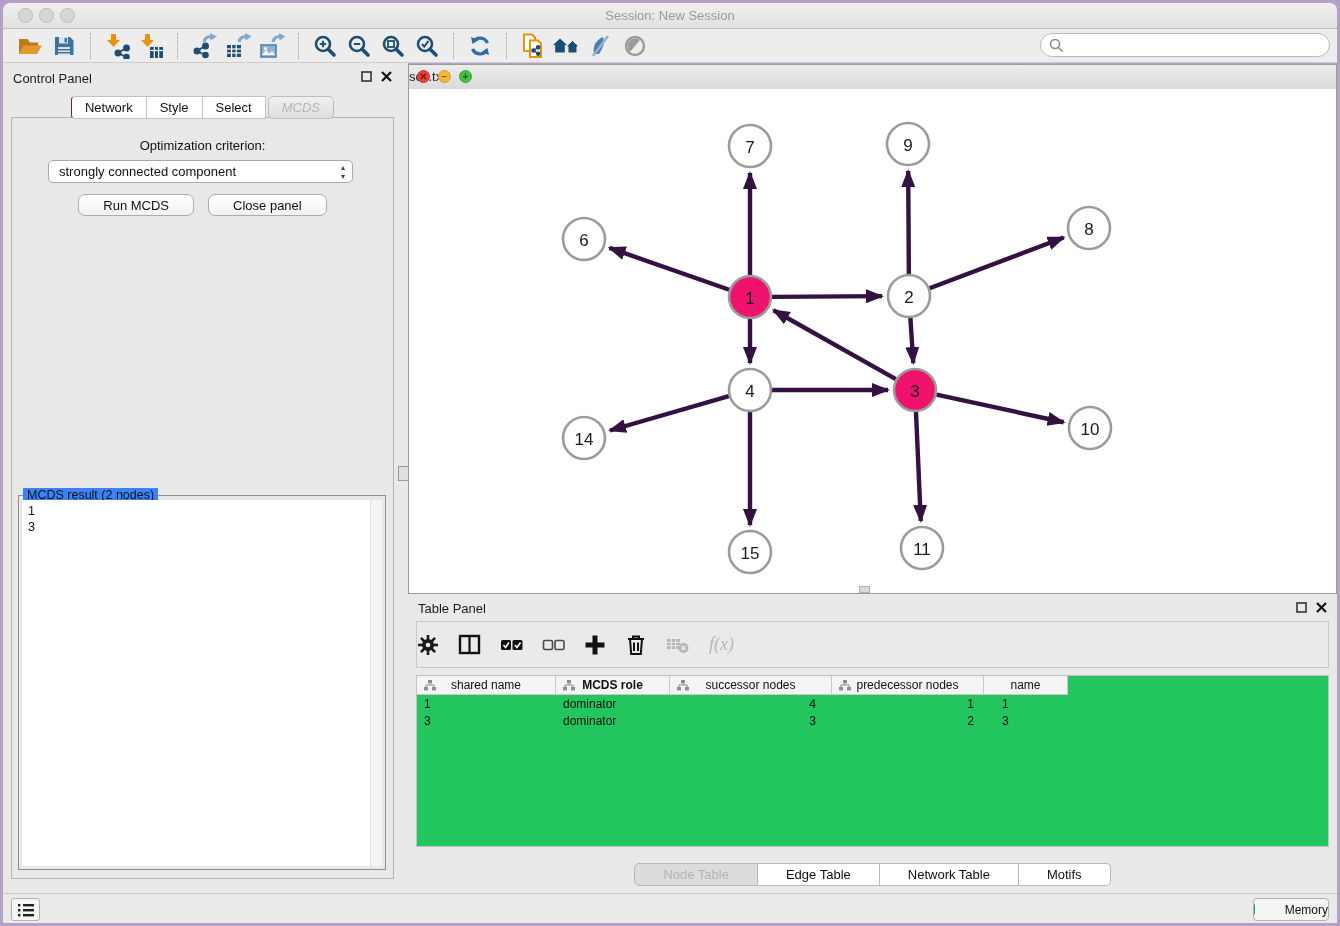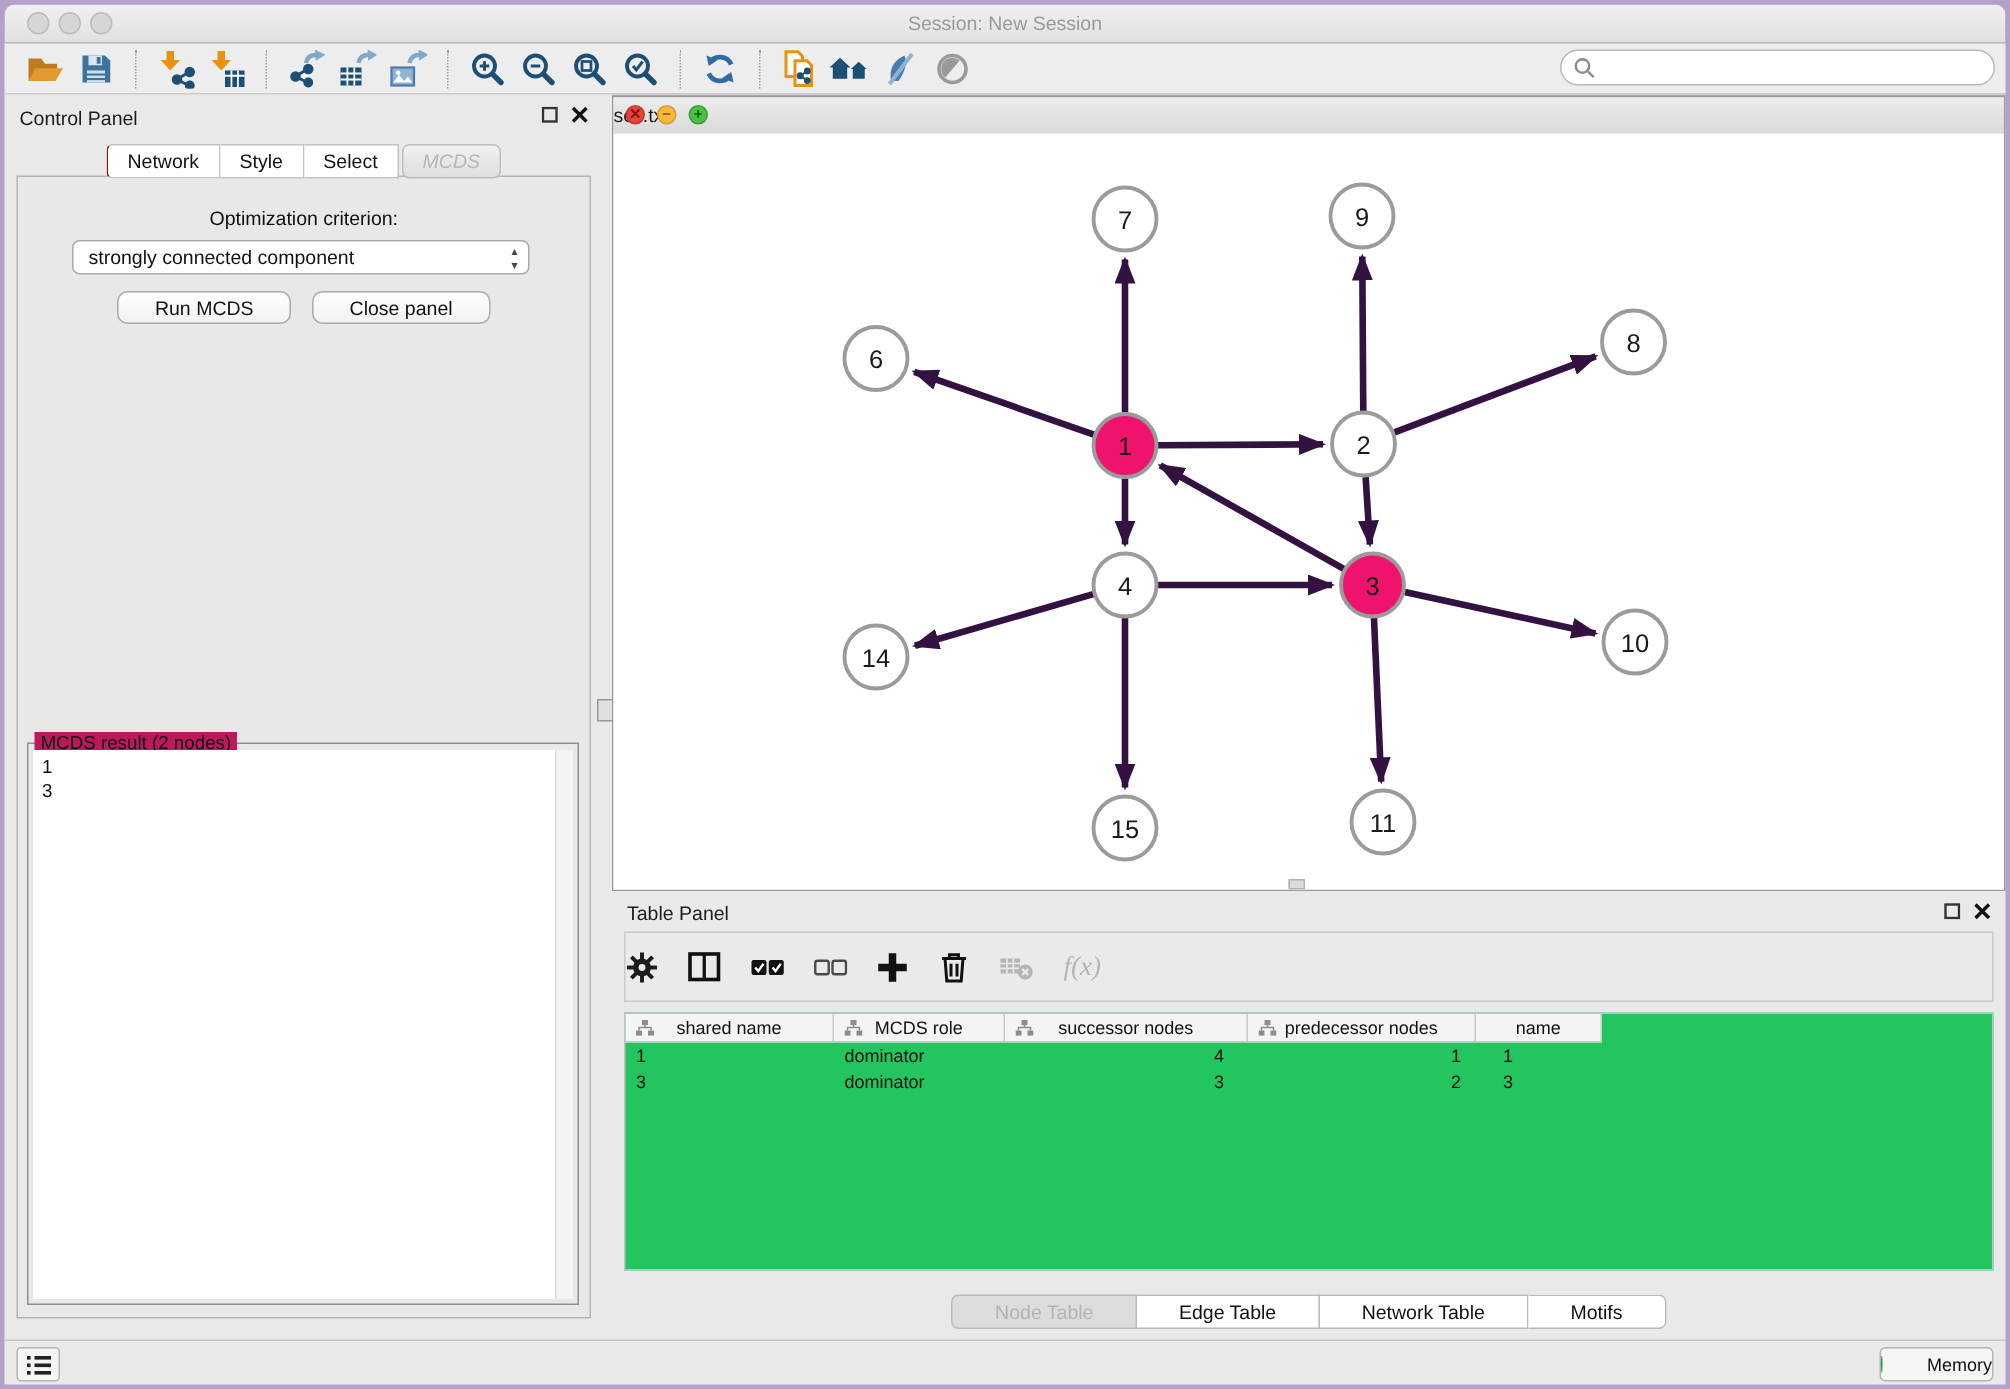--- a/index.html
+++ b/index.html
@@ -33,21 +33,21 @@
     border-radius:5px;margin-left:2px;font-style:italic;}
   .cp-content{left:8px;right:8px;top:54px;bottom:15px;background:#e8e8e8;border:1px solid #b5b5b5;}
   .opt-label{top:20px;width:100%;text-align:center;font-size:13px;color:#111;}
   .dropdown{top:42px;left:36px;right:40px;height:23px;background:#fff;border:1px solid #a9a9a9;border-radius:5px;
     display:flex;align-items:center;font-size:13px;color:#111;padding-left:10px;box-sizing:border-box;}
   .dd-arrows{position:absolute;right:7px;top:2px;font-size:8px;color:#444;line-height:9px;text-align:center;}
   .btn-row{top:76px;width:100%;display:flex;justify-content:center;gap:14px;}
   .aqua-btn{background:linear-gradient(#ffffff,#f2f2f2);border:1px solid #acacac;border-radius:7px;
     font-size:13px;color:#111;padding:2px 24px;height:22px;line-height:17px;box-sizing:border-box;}
   .result-group{left:6px;right:7px;top:377px;bottom:8px;border:1px solid #8f8f8f;}
-  .result-legend{position:absolute;top:-8px;left:4px;background:#be185d;padding:0 4px;font-size:12.5px;color:#111;}
+  .result-legend{position:absolute;top:-8px;left:4px;background:#3b82f6;padding:0 4px;font-size:12.5px;color:#111;}
   .result-area{position:absolute;left:3px;right:3px;top:4px;bottom:3px;background:#fff;}
   .result-scroll{position:absolute;right:0;top:0;bottom:0;width:11px;background:#f4f4f4;border-left:1px solid #ddd;}
   .result-line{font-size:12.5px;color:#111;line-height:16px;padding-left:6px;}
   .result-area .result-line:first-child{padding-top:3px;}
   
   .vsplit{left:402px;top:63px;bottom:32px;width:6px;background:#e9e9e9;border-right:1px solid #ababab;}
   .vsplit-handle{position:absolute;left:-4px;top:403px;width:9px;height:13px;background:#e0e0e0;
     border:1px solid #9a9a9a;}
   
   .netframe{left:408px;right:3px;top:64px;height:530px;border:1px solid #9a9a9a;background:#fff;box-sizing:border-box;}
@@ -432,21 +432,21 @@
           <svg class="treeic" width="12" height="11">
             <g fill="#8c8c8c">
                 <rect x="4" y="0" width="4" height="3.4"></rect>
                 <rect x="0" y="7" width="4" height="3.4"></rect>
                 <rect x="8" y="7" width="4" height="3.4"></rect>
               </g>
             <path d="M6 3.4 V5 M2 7 V5 h8 v2" stroke="#8c8c8c" fill="none" stroke-width="1"></path>
           </svg>
           <span>shared name</span>
         </div>
-        <div class="th" style="width:114px;">
+        <div class="th" style="width:114px;font-weight:bold;">
           <svg class="treeic" width="12" height="11">
             <g fill="#8c8c8c">
                 <rect x="4" y="0" width="4" height="3.4"></rect>
                 <rect x="0" y="7" width="4" height="3.4"></rect>
                 <rect x="8" y="7" width="4" height="3.4"></rect>
               </g>
             <path d="M6 3.4 V5 M2 7 V5 h8 v2" stroke="#8c8c8c" fill="none" stroke-width="1"></path>
           </svg>
           <span>MCDS role</span>
         </div>

